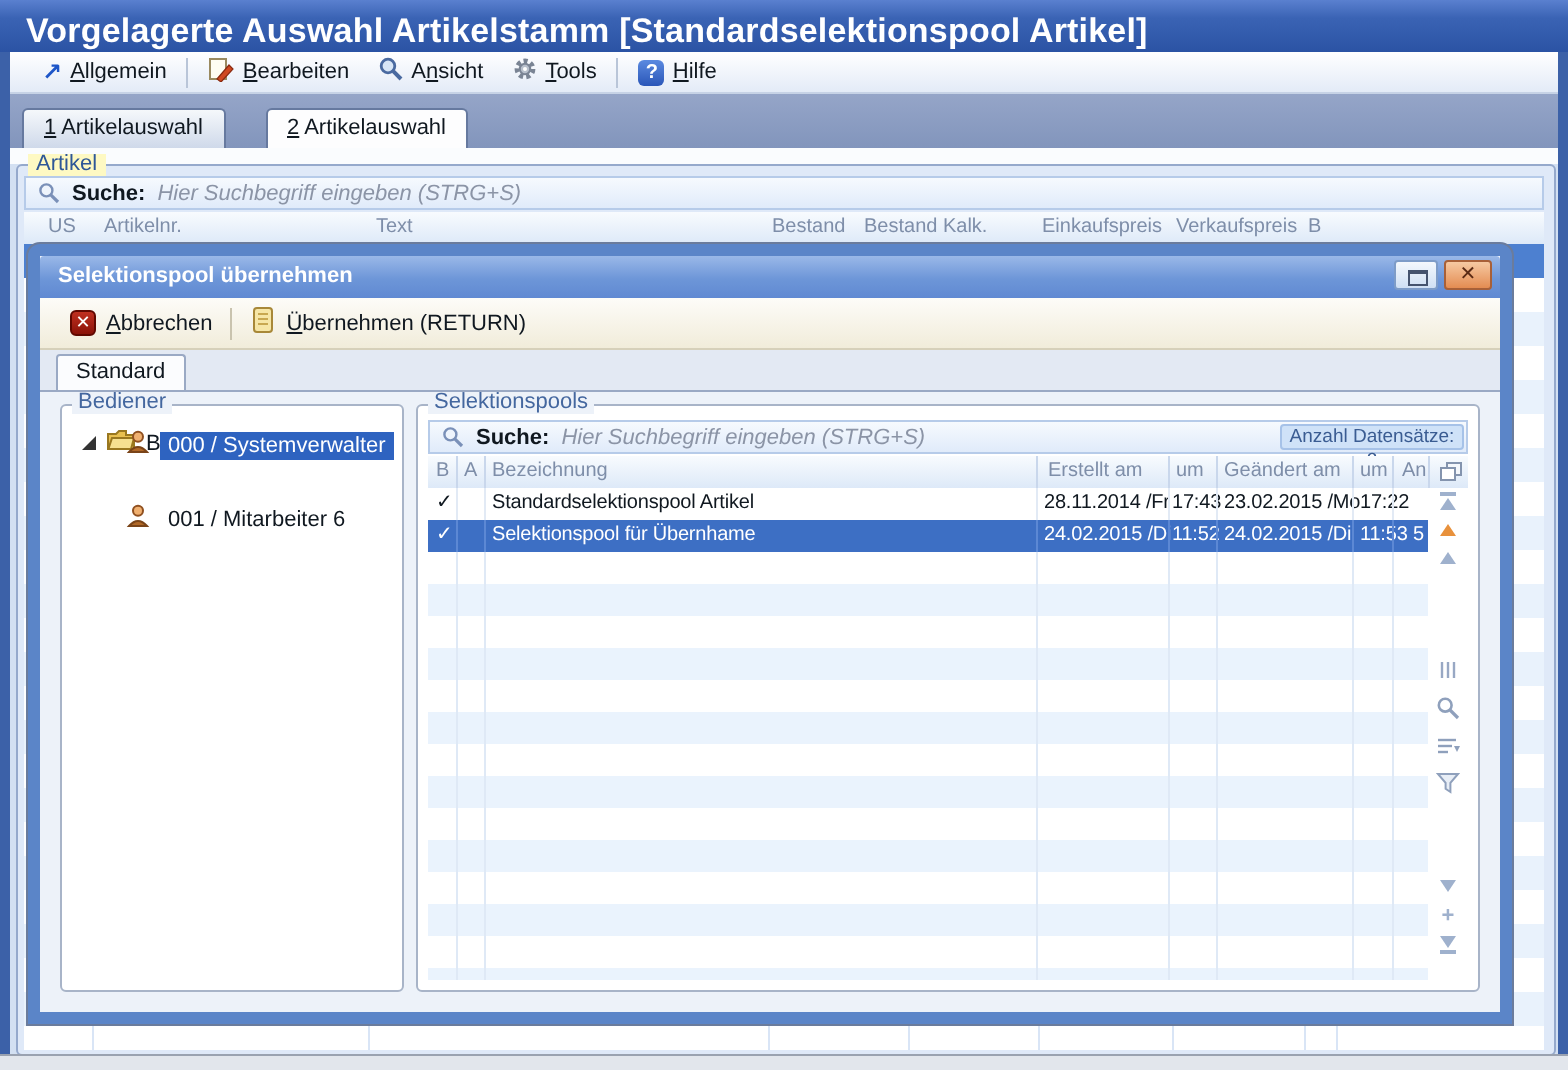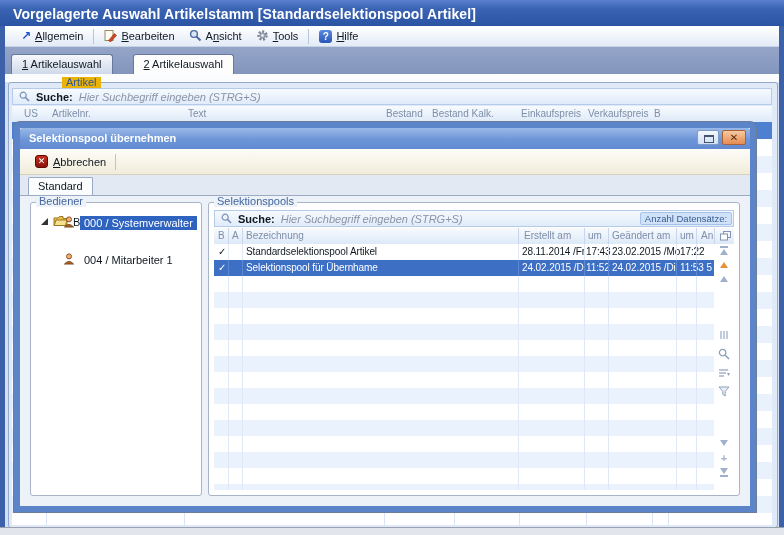--- a/index.html
+++ b/index.html
@@ -6,21 +6,21 @@
   .win{position:relative;width:784px;height:535px;overflow:hidden;
        font-family:"Liberation Sans","DejaVu Sans",sans-serif;font-size:11px;color:#101820;
        background:#d3e0f2;outline:1px solid #8c96a8;}
   .abs{position:absolute;}
   .nowrap{white-space:nowrap;}
 
   
   .titlebar{left:0;top:0;width:784px;height:26px;
     background:linear-gradient(180deg,#5a80cf 0%,#3a63b4 35%,#2b53a4 100%);
     border-bottom:1px solid #1e3f85;}
-  .titlebar .txt{position:absolute;left:13px;top:6px;color:#fff;font-weight:bold;font-size:14px;letter-spacing:.1px;}
+  .titlebar .txt{position:absolute;left:13px;top:6px;color:#fff;font-weight:bold;font-size:17px;letter-spacing:.1px;}
   .frame-l{left:0;top:26px;width:5px;height:501px;background:#3c61a8;}
   .frame-r{left:779px;top:26px;width:5px;height:501px;background:#3c61a8;}
   .frame-b{left:0;top:527px;width:784px;height:8px;background:#e2e6ec;border-top:1px solid #9aa2b0;}
 
   .toolbar{left:5px;top:26px;width:774px;height:21px;
     background:linear-gradient(180deg,#ffffff,#e3ebf7);border-bottom:1px solid #c6d2e6;
     display:flex;align-items:center;padding-left:9px;box-sizing:border-box;}
   .mitem{display:flex;align-items:center;gap:4px;padding:2px 7px;cursor:default;}
   .msep{width:1px;height:15px;background:#b9c5d8;margin:0 3px;}
   .acc{text-decoration:underline;}
@@ -160,21 +160,21 @@
     </div>
   </div>
 
   <div class="abs tabstrip">
     <div class="tab"><span class="acc">1</span><span> Artikelauswahl</span></div>
     <div class="tab active"><span class="acc">2</span><span> Artikelauswahl</span></div>
   </div>
   <div class="abs whitestrip"></div>
 
   <div class="abs gbx" style="left:8px;top:82px;width:768px;height:444px;background:#dfe9f8;"></div>
-  <div class="abs gbx-cap" style="left:14px;top:77px;background:#eab308;margin-left:48px;">Artikel</div>
+  <div class="abs gbx-cap" style="left:14px;top:77px;background:#fef9c3;">Artikel</div>
 
   <div class="abs searchrow" style="left:12px;top:88px;width:760px;height:17px;">
     <span style="margin-left:6px;display:flex;">
         <svg width="11" height="11">
           <circle cx="4.2" cy="4.2" r="3" fill="#eef4fc" stroke="#7a90b8" stroke-width="1.2"></circle>
           <line x1="6.4" y1="6.4" x2="10" y2="10" stroke="#7a90b8" stroke-width="1.6"></line>
         </svg>
       </span>
     <span class="s-label">Suche:</span>
     <span class="s-ph">Hier Suchbegriff eingeben (STRG+S)</span>
@@ -222,20 +222,29 @@
         </span>
       <span class="wbtn btn-close"></span>
     </div>
 
     <div class="abs dlg-toolbar">
       <div class="titem">
         <span class="cancel-ic"></span>
         <span><span></span><span class="acc">A</span><span>bbrechen</span></span>
       </div>
       <div class="tsep"></div>
+      <div class="titem">
+        <span><svg width="13" height="14">
+              <rect x="2" y="1" width="9" height="12" rx="1.5" fill="#f6e6a6" stroke="#a88838"></rect>
+              <line x1="4" y1="4" x2="9" y2="4" stroke="#c8a850"></line>
+              <line x1="4" y1="6.5" x2="9" y2="6.5" stroke="#c8a850"></line>
+              <line x1="4" y1="9" x2="9" y2="9" stroke="#c8a850"></line>
+            </svg></span>
+        <span><span></span><span class="acc">Ü</span><span>bernehmen (RETURN)</span></span>
+      </div>
     </div>
 
     <div class="abs dlg-tabband">
       <span class="dlg-tab">Standard</span>
     </div>
 
     <div class="abs panel" style="left:10px;top:74px;width:172px;height:294px;">
       <div class="tree-row" style="left:10px;top:10px;">
         <span class="expander"></span>
         <span><svg width="15" height="12">
@@ -249,21 +258,21 @@
               <circle cx="6" cy="3.4" r="2.5" fill="#f0b070" stroke="#905020"></circle>
               <path d="M1.5 11 Q6 6 10.5 11 Z" fill="#b06828" stroke="#7a4418"></path>
             </svg></span>
         <span class="tree-sel">000 / Systemverwalter</span>
       </div>
       <div class="tree-row" style="left:32px;top:48px;">
         <span><svg width="12" height="12">
               <circle cx="6" cy="3.4" r="2.5" fill="#f0b070" stroke="#905020"></circle>
               <path d="M1.5 11 Q6 6 10.5 11 Z" fill="#b06828" stroke="#7a4418"></path>
             </svg></span>
-        <span style="padding:1px 4px;">004 / Mitarbeiter 1</span>
+        <span style="padding:1px 4px;">001 / Mitarbeiter 6</span>
       </div>
     </div>
     <span class="gbx-cap2" style="left:16px;top:68px;">Bediener</span>
 
     <div class="abs panel" style="left:188px;top:74px;width:532px;height:294px;"></div>
     <span class="gbx-cap2" style="left:194px;top:68px;">Selektionspools</span>
 
     <div class="abs searchrow" style="left:194px;top:82px;width:520px;height:17px;">
       <span style="margin-left:6px;display:flex;">
           <svg width="11" height="11">

